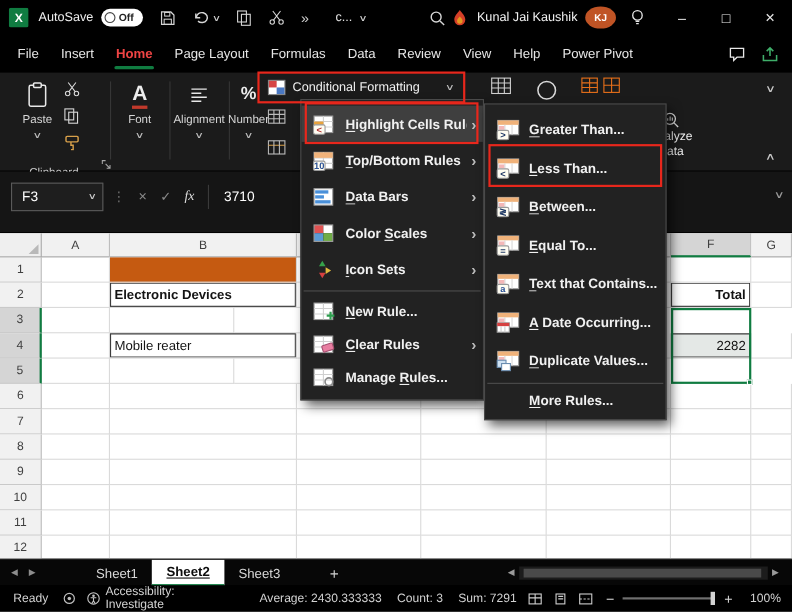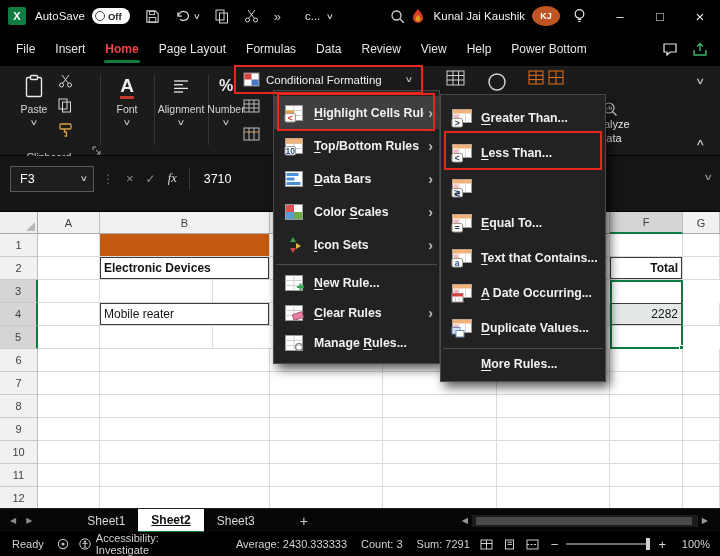--- a/index.html
+++ b/index.html
@@ -209,21 +209,21 @@
     <div class="mb-items" id="mb-items">
         <div class="mb-item">File</div>
         <div class="mb-item">Insert</div>
         <div class="mb-item active">Home</div>
         <div class="mb-item">Page Layout</div>
         <div class="mb-item">Formulas</div>
         <div class="mb-item">Data</div>
         <div class="mb-item">Review</div>
         <div class="mb-item">View</div>
         <div class="mb-item">Help</div>
-        <div class="mb-item">Power Bottom</div>
+        <div class="mb-item">Power Pivot</div>
       </div>
     <div class="mb-right">
       <span style="display:flex;">
         <svg width="16" height="15" viewBox="0 0 16 15">
             <path d="M2 2h12v8H8l-3 3v-3H2z" fill="none" stroke="#e8e8e8" stroke-width="1.2"></path>
           </svg>
       </span>
       <span style="display:flex;">
         <svg width="16" height="15" viewBox="0 0 16 15">
             <path d="M8 9V2M5 4.5 8 1.5l3 3" fill="none" stroke="#3fae6a" stroke-width="1.4"></path>
@@ -674,20 +674,21 @@
           <svg width="24" height="20" viewBox="0 0 22 20">
             <rect x="1.5" y="1.5" width="19" height="13" fill="#fff" stroke="#9a9a9a"></rect>
             <rect x="1.5" y="1.5" width="19" height="4" fill="#f0b27a"></rect>
             <line x1="8" y1="5.5" x2="8" y2="14.5" stroke="#d8d8d8"></line>
             <line x1="14.5" y1="5.5" x2="14.5" y2="14.5" stroke="#d8d8d8"></line>
             <rect x="2.5" y="6.5" width="5" height="3.5" fill="#f4b8b8"></rect>
             <rect x="1" y="10.5" width="10.5" height="8.5" rx="1.5" fill="#fffdf2" stroke="#9a9a9a"></rect>
             <text x="6.2" y="17.6" font-size="8.5" text-anchor="middle" font-weight="bold" fill="#1f3864" font-family="Liberation Sans, sans-serif">≷</text>
           </svg>
         </span>
+        <span class="mi-label"><u>B</u>etween...</span>
       </div>
       <div class="menu-item" style="height:35px">
         <span class="mi-icon">
           <svg width="24" height="20" viewBox="0 0 22 20">
             <rect x="1.5" y="1.5" width="19" height="13" fill="#fff" stroke="#9a9a9a"></rect>
             <rect x="1.5" y="1.5" width="19" height="4" fill="#f0b27a"></rect>
             <line x1="8" y1="5.5" x2="8" y2="14.5" stroke="#d8d8d8"></line>
             <line x1="14.5" y1="5.5" x2="14.5" y2="14.5" stroke="#d8d8d8"></line>
             <rect x="2.5" y="6.5" width="5" height="3.5" fill="#f4b8b8"></rect>
             <rect x="1" y="10.5" width="10.5" height="8.5" rx="1.5" fill="#fffdf2" stroke="#9a9a9a"></rect>

